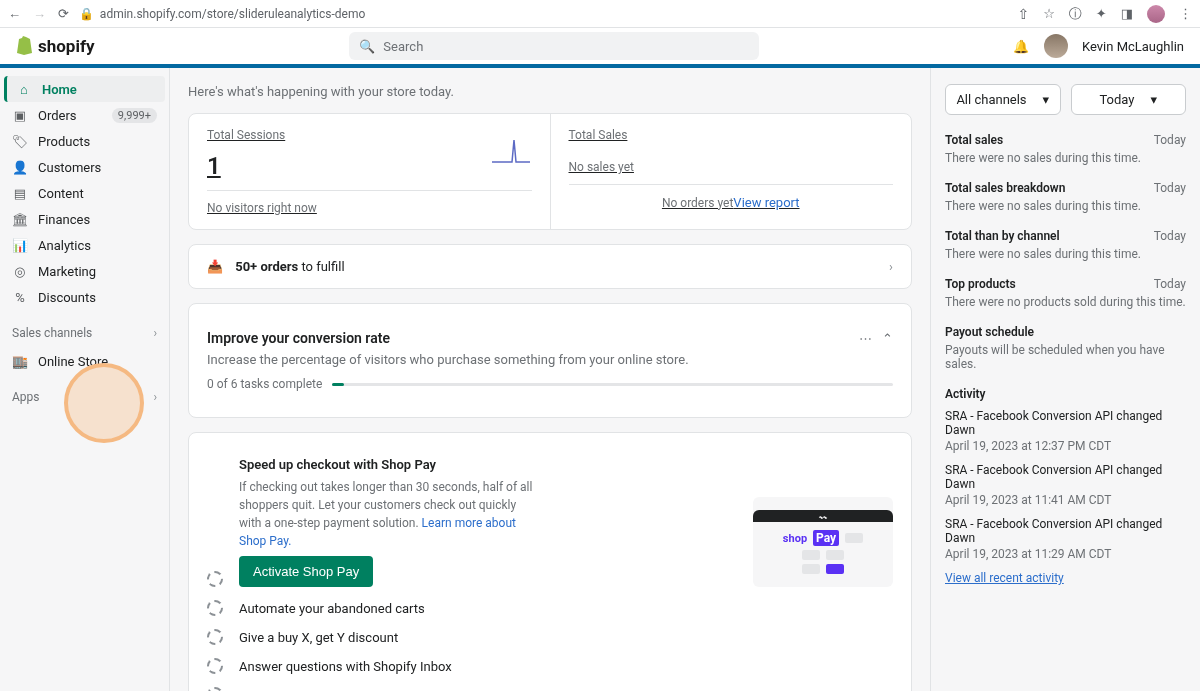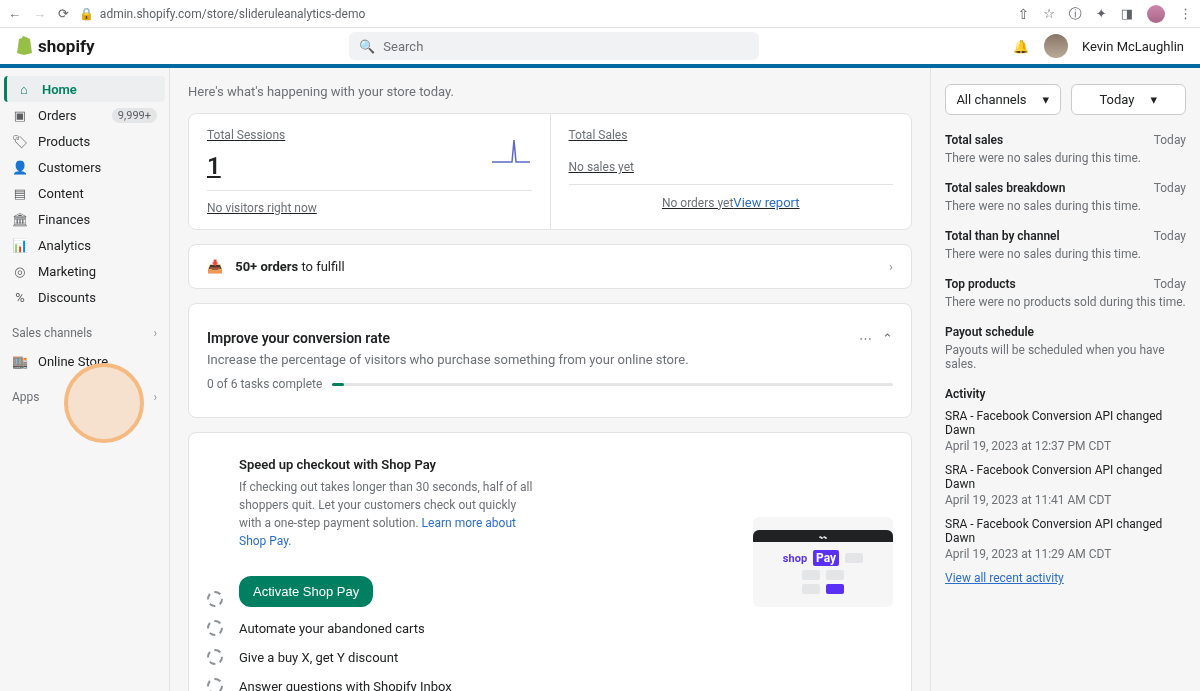--- a/index.html
+++ b/index.html
@@ -63,21 +63,21 @@
 .progress-bar::after { content: ''; position: absolute; left: 0; width: 2%; height: 100%; background: #008060; border-radius: 2px; }
 
 .task-section { padding: 18px; }
 .task-row { display: flex; align-items: flex-end; gap: 16px; padding: 6px 0; }
 .task-circle { width: 16px; height: 16px; border: 2px dashed #8c9196; border-radius: 50%; flex-shrink: 0; margin-top: 1px; }
 .task-content { flex: 1; }
 .task-title { font-size: 13px; font-weight: 600; color: #202223; }
 .task-title.regular { font-weight: 400; }
 .task-desc { color: #6d7175; font-size: 12px; margin-top: 6px; line-height: 1.5; max-width: 300px; }
 .task-desc .link-inline { color: #2c6ecb; }
-.task-btn { background: #008060; color: #fff; border: none; padding: 8px 14px; border-radius: 12px; font-size: 13px; margin-top: 26px; cursor: pointer; font-weight: 500; }
+.task-btn { background: #008060; color: #fff; border: none; padding: 8px 14px; border-radius: 4px; font-size: 13px; margin-top: 6px; cursor: pointer; font-weight: 500; }
 .task-image { width: 140px; height: 90px; background: #f6f6f7; border-radius: 6px; display: flex; flex-direction: column; align-items: center; justify-content: center; font-size: 10px; margin-left: auto; }
 .task-image .tb { height: 12px; width: 100%; background: #202223; border-radius: 6px 6px 0 0; margin-bottom: 8px; display:flex; align-items:center; justify-content:center; color:#fff; font-size:8px; }
 .task-image .shop-pay { color: #5a31f4; font-weight: 700; font-size: 11px; }
 .task-image .lines { display:flex; gap:6px; margin-top:4px; }
 .task-image .box { width:18px; height:10px; background:#e4e5e7; border-radius:2px; }
 .task-image .box.p { background:#5a31f4; }
 
 .right-panel { width: 270px; padding: 16px 14px; background: #f6f6f7; border-left: 1px solid #e1e3e5; overflow-y: auto; }
 .filter-row { display: flex; gap: 10px; margin-bottom: 18px; }
 .filter-btn { flex: 1; background: #fff; border: 1px solid #c9cccf; border-radius: 6px; padding: 7px 10px; font-size: 13px; cursor: pointer; display: flex; align-items: center; justify-content: center; gap: 16px; }

